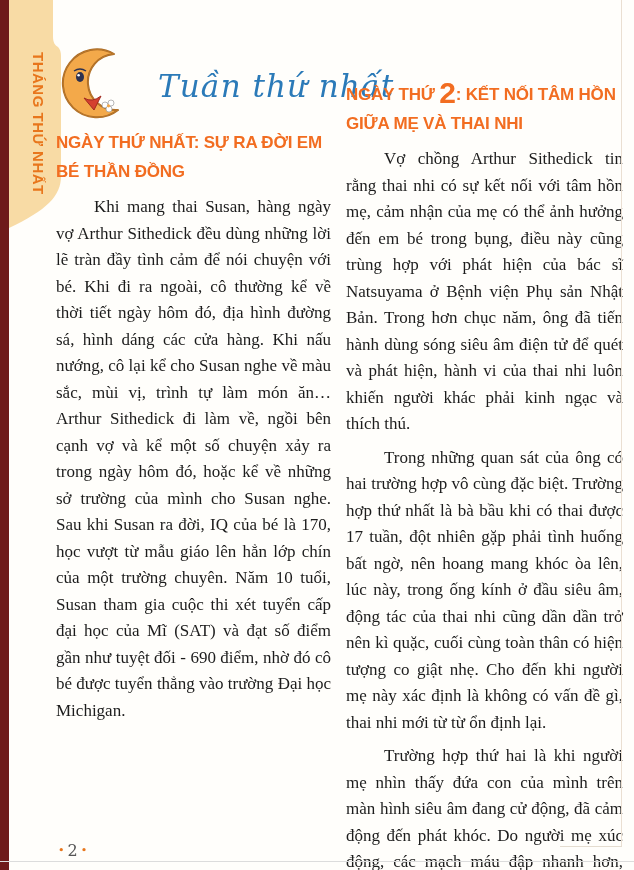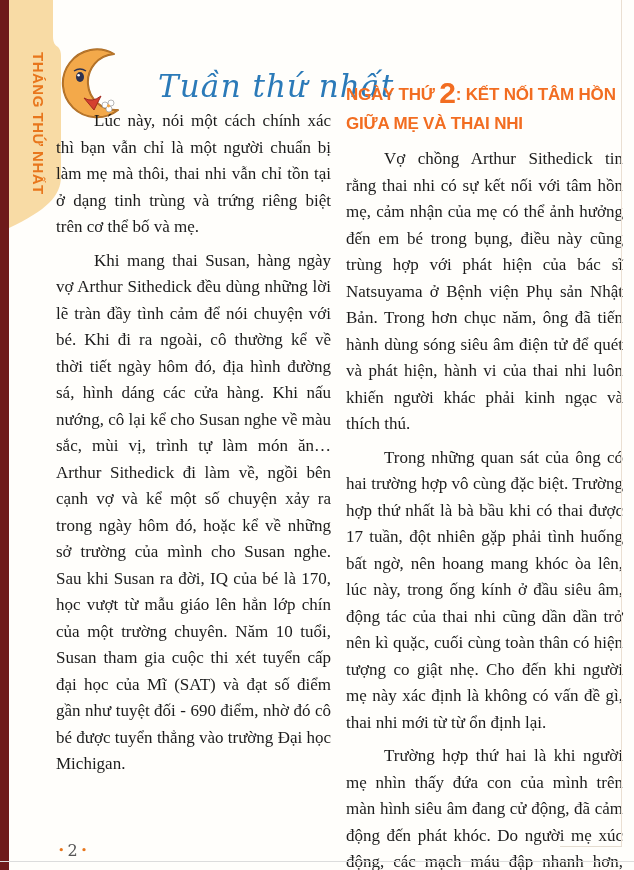--- a/index.html
+++ b/index.html
@@ -86,21 +86,21 @@
       <circle cx="49" cy="57" r="3"></circle>
       <circle cx="55" cy="55" r="3"></circle>
       <circle cx="53" cy="61" r="3"></circle>
     </g>
     <circle cx="52.5" cy="57.8" r="1.6" fill="#f3a94a"></circle>
   </svg>
 
   <div class="week-title">Tuần thứ nhất</div>
 
   <div class="col col-left">
-    <p>Lúc này, nói một cách chính xác thì bạn vẫn chỉ là một người chuẩn bị làm mẹ mà thôi, thai nhi vẫn chỉ tồn tại ở dạng tinh trùng và trứng riêng biệt trên cơ thể bố và mẹ.</p>
+    <h2 class="section">NGÀY THỨ NHẤT: SỰ RA ĐỜI EM BÉ THẦN ĐỒNG</h2>
     <p>Khi mang thai Susan, hàng ngày vợ Arthur Sithedick đều dùng những lời lẽ tràn đầy tình cảm để nói chuyện với bé. Khi đi ra ngoài, cô thường kể về thời tiết ngày hôm đó, địa hình đường sá, hình dáng các cửa hàng. Khi nấu nướng, cô lại kể cho Susan nghe về màu sắc, mùi vị, trình tự làm món ăn… Arthur Sithedick đi làm về, ngồi bên cạnh vợ và kể một số chuyện xảy ra trong ngày hôm đó, hoặc kể về những sở trường của mình cho Susan nghe. Sau khi Susan ra đời, IQ của bé là 170, học vượt từ mẫu giáo lên hẳn lớp chín của một trường chuyên. Năm 10 tuổi, Susan tham gia cuộc thi xét tuyển cấp đại học của Mĩ (SAT) và đạt số điểm gần như tuyệt đối - 690 điểm, nhờ đó cô bé được tuyển thẳng vào trường Đại học Michigan.</p>
   </div>
 
   <div class="col col-right">
     <h2 class="section"><span>NGÀY THỨ </span><span class="big-num">2</span><span>: KẾT NỐI TÂM HỒN GIỮA MẸ VÀ THAI NHI</span></h2>
     <p>Vợ chồng Arthur Sithedick tin rằng thai nhi có sự kết nối với tâm hồn mẹ, cảm nhận của mẹ có thể ảnh hưởng đến em bé trong bụng, điều này cũng trùng hợp với phát hiện của bác sĩ Natsuyama ở Bệnh viện Phụ sản Nhật Bản. Trong hơn chục năm, ông đã tiến hành dùng sóng siêu âm điện tử để quét và phát hiện, hành vi của thai nhi luôn khiến người khác phải kinh ngạc và thích thú.</p>
     <p>Trong những quan sát của ông có hai trường hợp vô cùng đặc biệt. Trường hợp thứ nhất là bà bầu khi có thai được 17 tuần, đột nhiên gặp phải tình huống bất ngờ, nên hoang mang khóc òa lên, lúc này, trong ống kính ở đầu siêu âm, động tác của thai nhi cũng dần dần trở nên kì quặc, cuối cùng toàn thân có hiện tượng co giật nhẹ. Cho đến khi người mẹ này xác định là không có vấn đề gì, thai nhi mới từ từ ổn định lại.</p>
     <p>Trường hợp thứ hai là khi người mẹ nhìn thấy đứa con của mình trên màn hình siêu âm đang cử động, đã cảm động đến phát khóc. Do người mẹ xúc động, các mạch máu đập nhanh hơn, khiến tim bé cũng đập nhanh theo. Tuy nhiên, thai nhi không hề xuất hiện các cử động đặc biệt như co giật, các cử động vẫn tương đối chậm rãi.</p>
 
   </div>

